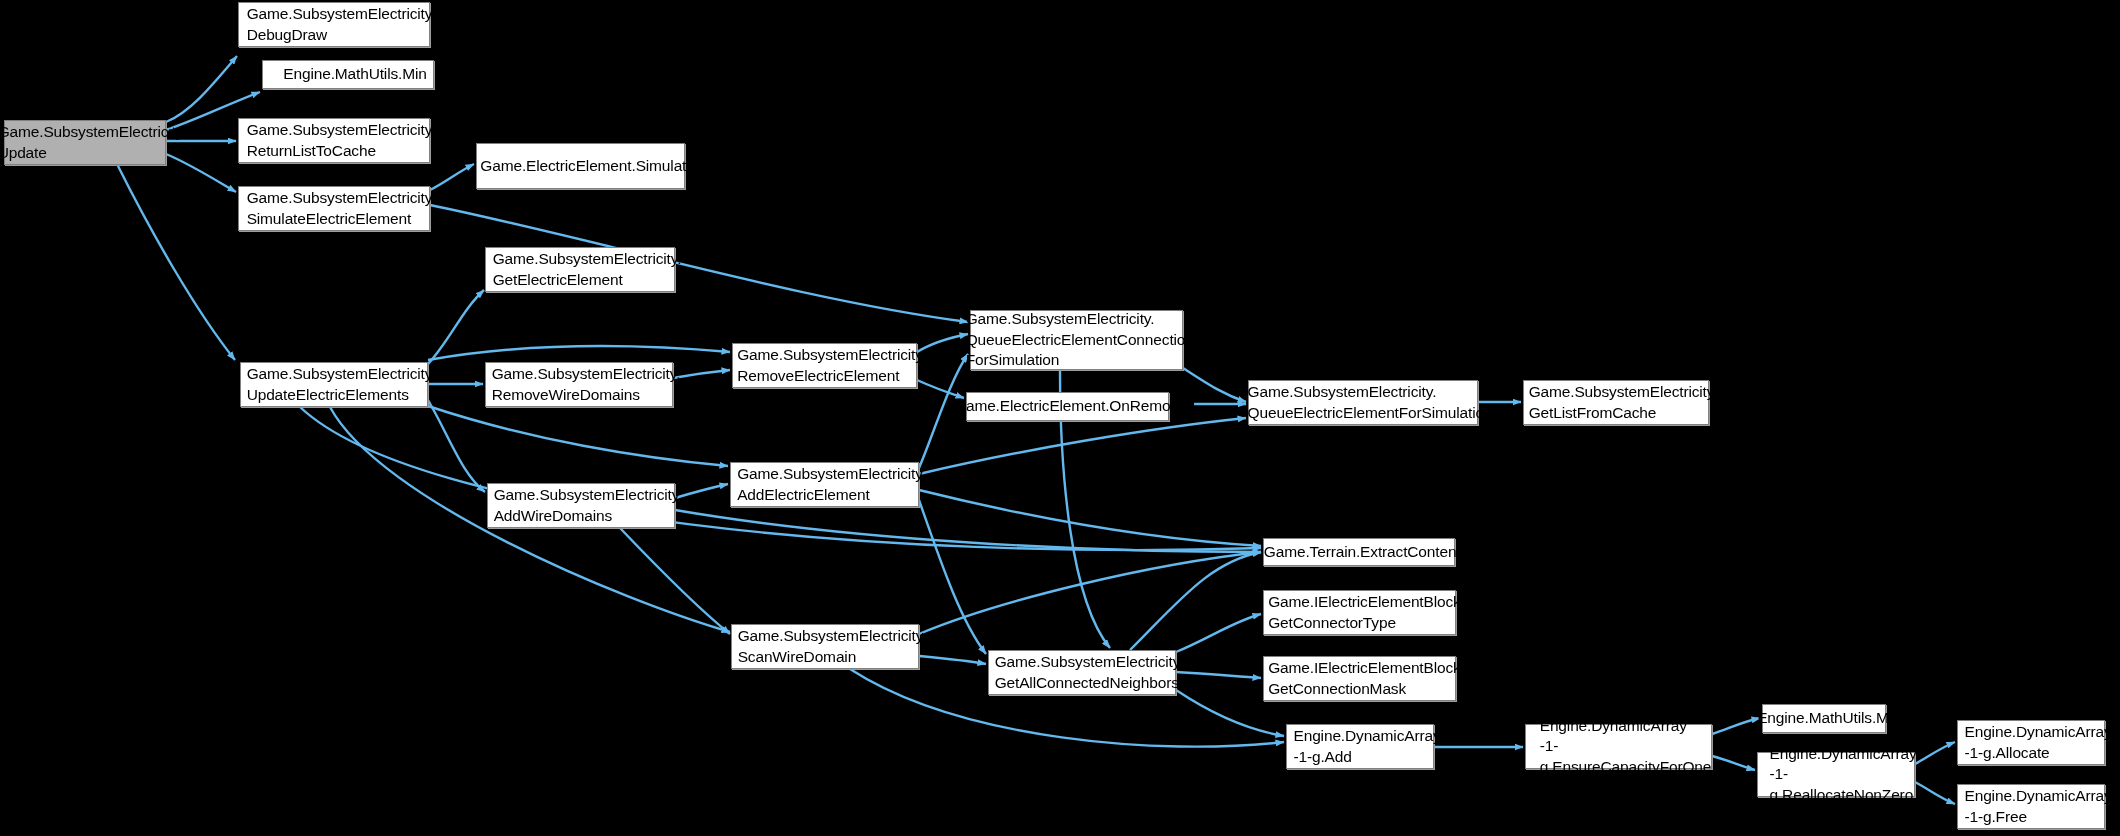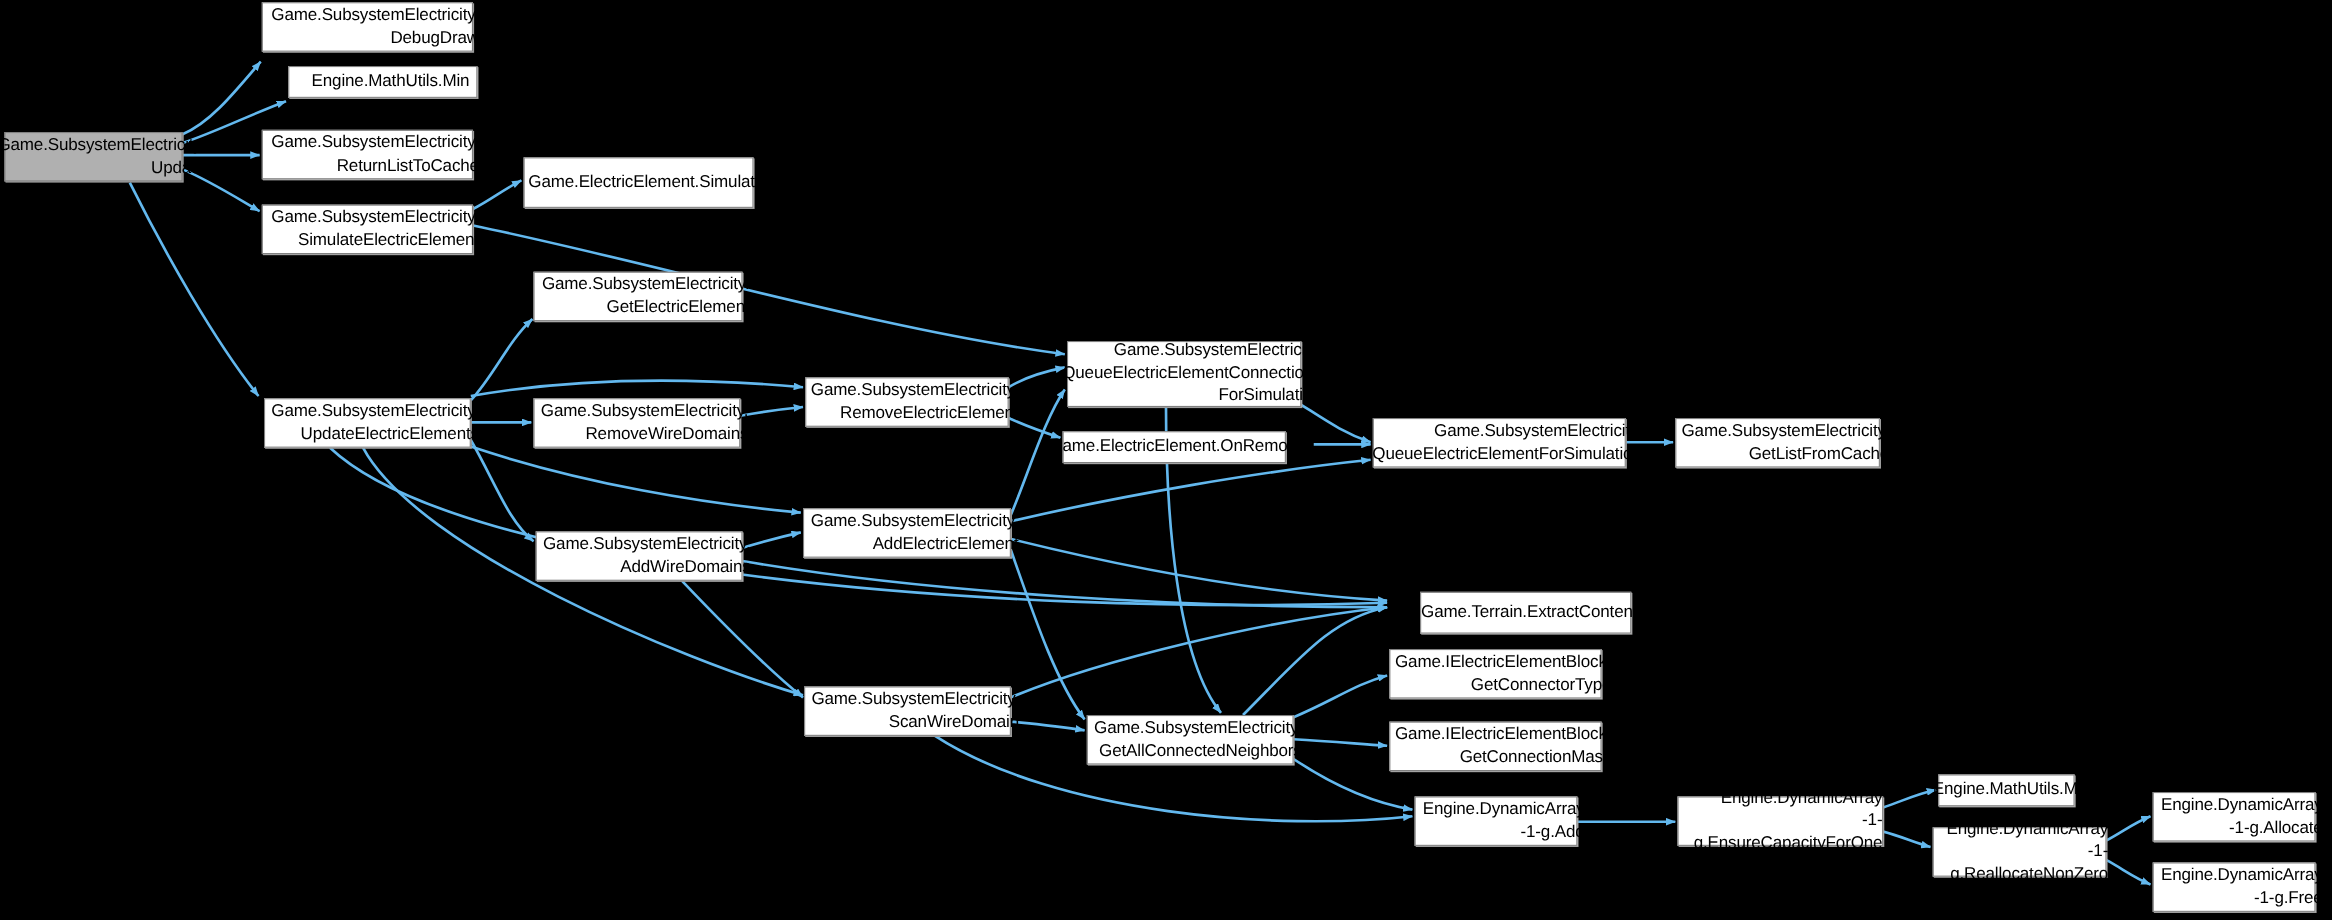--- a/index.html
+++ b/index.html
@@ -26,21 +26,21 @@
   }
   .node {
     position: absolute;
     box-sizing: border-box;
     background: #ffffff;
     border: 1px solid #808080;
     box-shadow: 1px 1px 0 0 #9d9d9d;
     color: #000000;
     font-size: 15.5px;
     line-height: 1.32;
-    text-align: right;
+    text-align: left;
     display: flex;
     align-items: center;
     justify-content: center;
     white-space: pre-line;
     letter-spacing: -0.15px;
     z-index: 5;
     padding-left: 14px;
   }
   .node.current {
     background: #b0b0b0;
@@ -123,21 +123,21 @@
 ForSimulation</div>
       <div class="node" style="left: 966px; top: 392px; width: 203px; height: 29px;">Game.ElectricElement.OnRemoved</div>
       <div class="node" style="left: 1248px; top: 380px; width: 230px; height: 45px;">Game.SubsystemElectricity.
 QueueElectricElementForSimulation</div>
       <div class="node" style="left: 1523px; top: 380px; width: 186px; height: 45px;">Game.SubsystemElectricity.
 GetListFromCache</div>
       <div class="node" style="left: 487px; top: 483px; width: 188px; height: 45px;">Game.SubsystemElectricity.
 AddWireDomains</div>
       <div class="node" style="left: 730px; top: 462px; width: 189px; height: 45px;">Game.SubsystemElectricity.
 AddElectricElement</div>
-      <div class="node" style="left: 1263px; top: 538px; width: 192px; height: 38px; margin-left: 28px;">Game.Terrain.ExtractContents</div>
+      <div class="node" style="left: 1263px; top: 538px; width: 192px; height: 28px;">Game.Terrain.ExtractContents</div>
       <div class="node" style="left: 1263px; top: 590px; width: 193px; height: 45px;">Game.IElectricElementBlock.
 GetConnectorType</div>
       <div class="node" style="left: 1263px; top: 656px; width: 193px; height: 45px;">Game.IElectricElementBlock.
 GetConnectionMask</div>
       <div class="node" style="left: 731px; top: 624px; width: 188px; height: 45px;">Game.SubsystemElectricity.
 ScanWireDomain</div>
       <div class="node" style="left: 988px; top: 650px; width: 188px; height: 45px;">Game.SubsystemElectricity.
 GetAllConnectedNeighbors</div>
       <div class="node" style="left: 1286px; top: 724px; width: 148px; height: 45px;">Engine.DynamicArray
 -1-g.Add</div>

